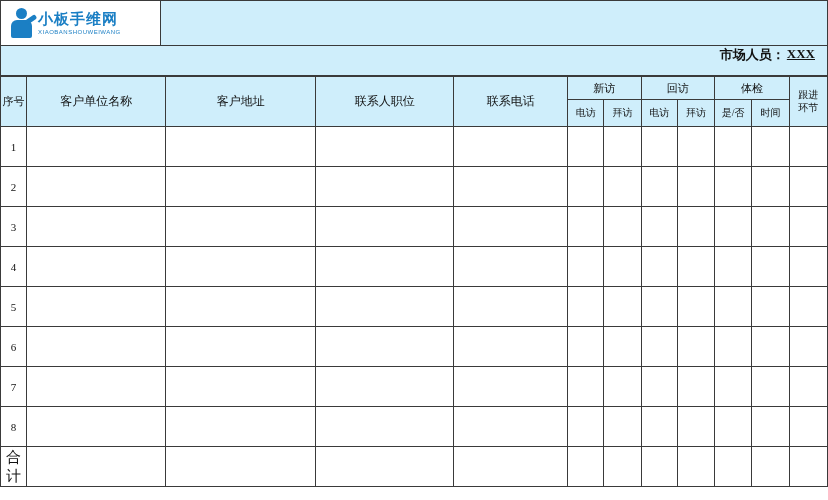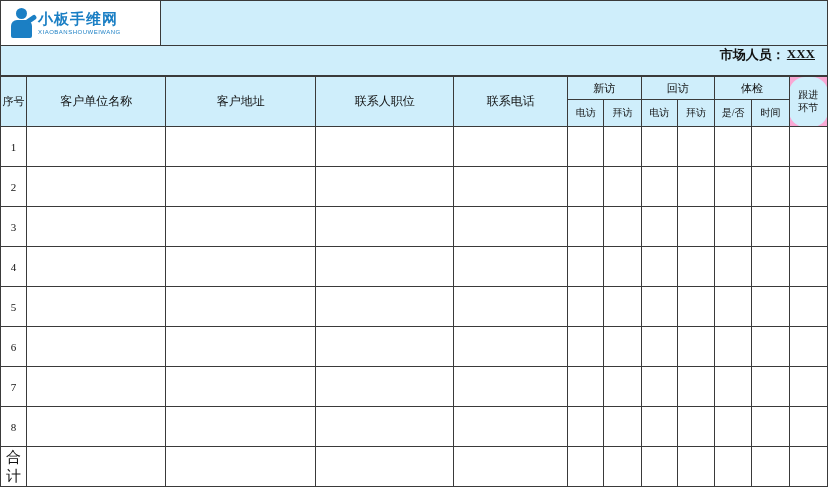--- a/index.html
+++ b/index.html
@@ -166,21 +166,20 @@
   thead .sub {
     font-size: 10px;
     height: 26px;
   }
   thead .hdr-tall {
     height: 48px;
   }
   thead .vert2 {
     font-size: 10px;
     line-height: 1.25;
-    border-radius: 16px;
   }
   tbody td {
     background: #ffffff;
     height: 39px;
     font-size: 11px;
   }
   tbody td.seq {
     font-size: 11px;
   }
   tbody tr.total td.seq {

